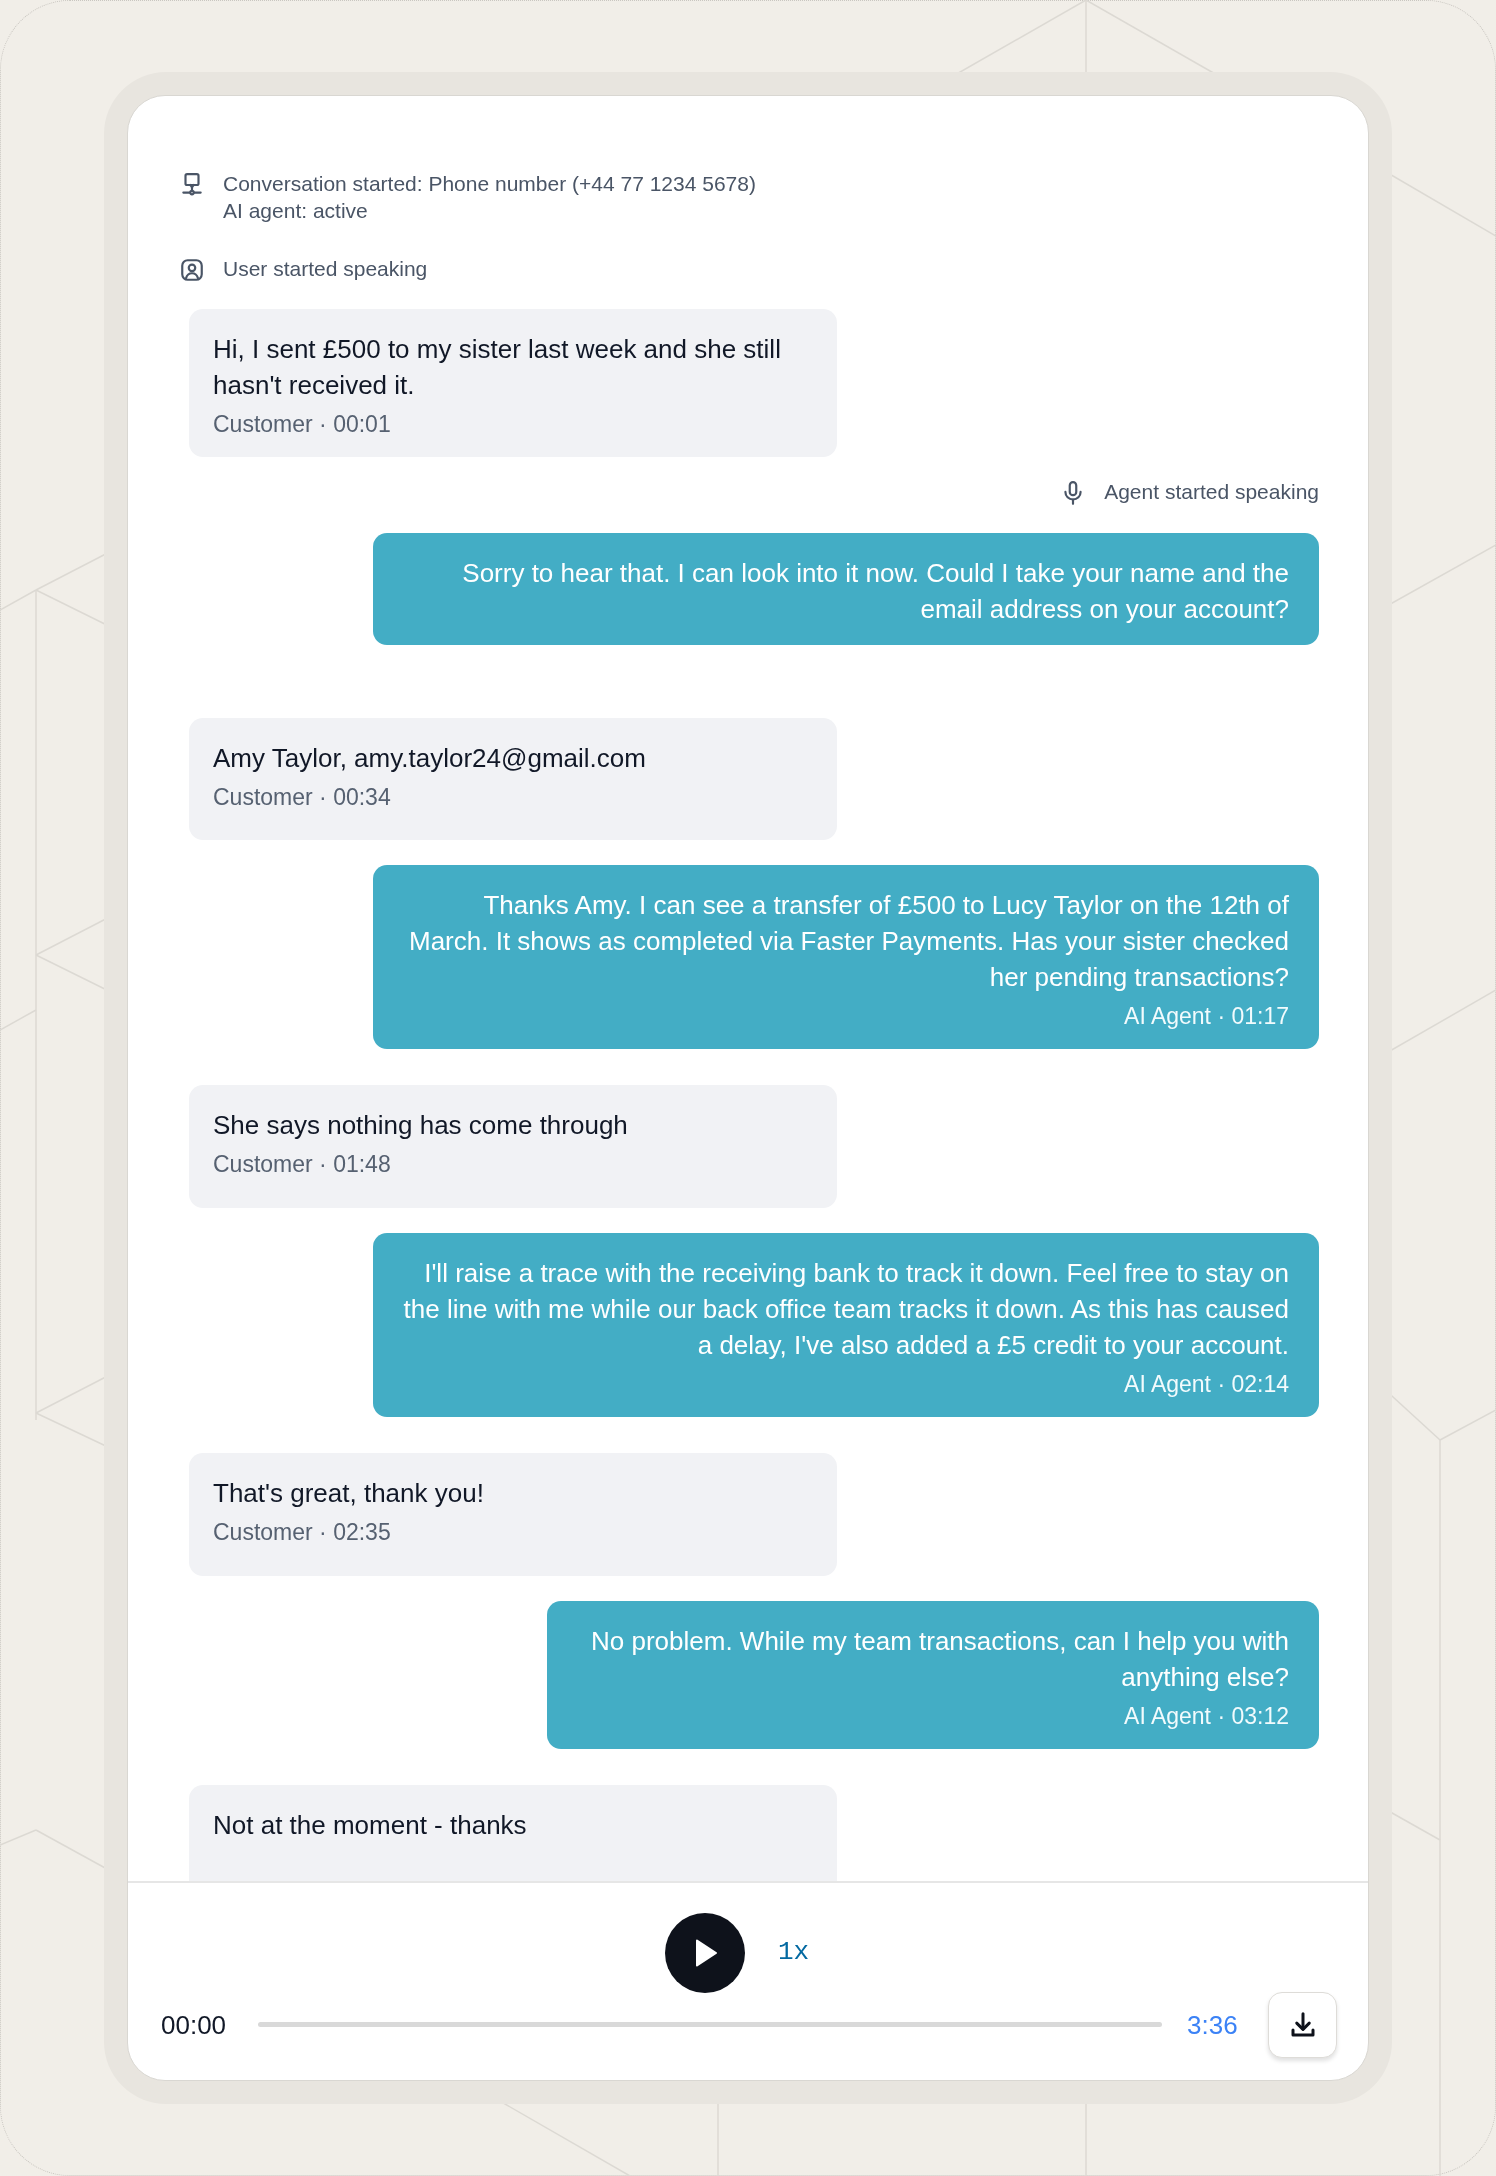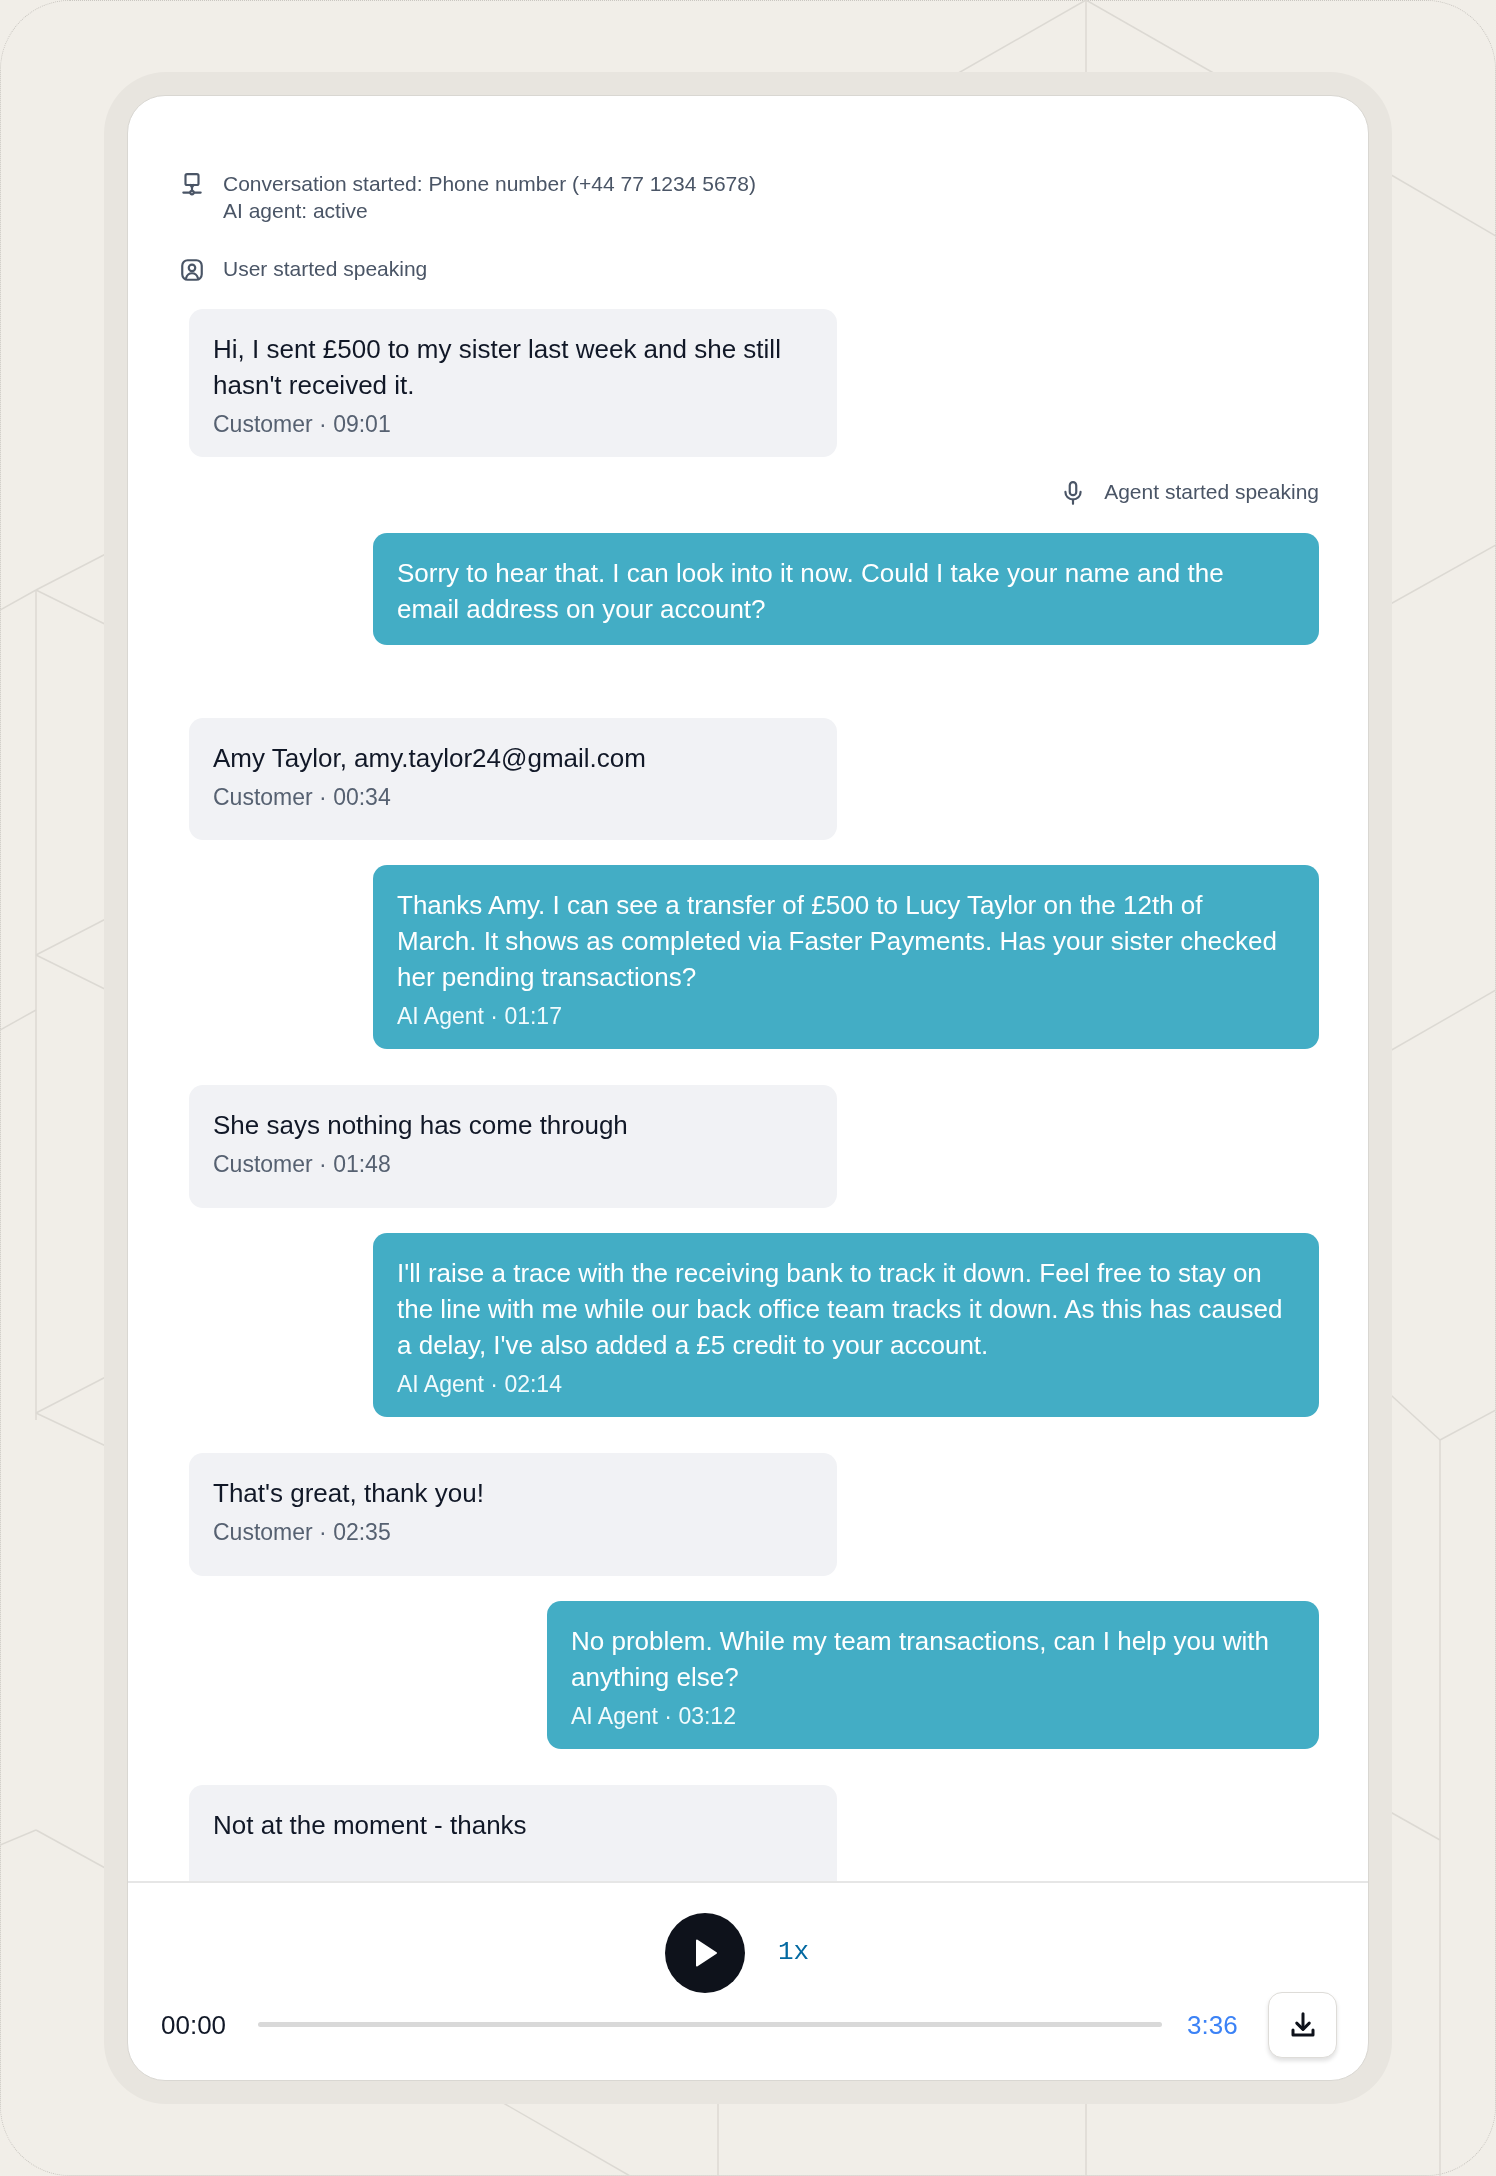--- a/index.html
+++ b/index.html
@@ -30,21 +30,21 @@
     position: absolute; display: flex; align-items: flex-start;
     color: #4a5566; font-size: 21px; line-height: 27px;
   }
   .event .ico { width: 30px; height: 30px; margin-right: 16px; display: flex; align-items: center; justify-content: center; }
   .event .ico svg { width: 26px; height: 26px; }
   .bubble {
     position: absolute; border-radius: 14px; padding: 22px 30px 18px 24px;
     font-size: 26px; line-height: 36px; margin-left: 12px;
   }
   .bubble.customer { background: #f1f2f5; color: #111827; left: 49px; width: 648px; }
-  .bubble.agent { background: #43adc5; color: #ffffff; right: 49px; }
+  .bubble.agent { background: #43adc5; color: #ffffff; right: 49px; text-align: right; }
   .bubble .meta { font-size: 23px; line-height: 30px; margin-top: 6px; }
   .bubble.customer .meta { color: #566171; }
   .bubble.agent .meta { color: #f2fbfd; }
   .divider { position: absolute; left: 0; top: 1785px; width: 100%; height: 2px; background: #e6e6e6; }
   .player { position: absolute; left: 0; top: 1787px; width: 100%; height: 199px; }
   .play-btn {
     position: absolute; left: 537px; top: 30px; width: 80px; height: 80px;
     border-radius: 50%; background: #0e121b; display: flex; align-items: center; justify-content: center;
   }
   .speed { position: absolute; left: 650px; top: 54px; font-size: 26px; color: #0369a1; font-family: Liberation Mono, monospace; }
@@ -122,21 +122,21 @@
           <rect x="3" y="3" width="18" height="18" rx="5"></rect>
           <circle cx="12" cy="10" r="3"></circle>
           <path d="M6.5 19.5 C7.5 16 10 15 12 15 C14 15 16.5 16 17.5 19.5"></path>
         </svg>
       </span>
       <div>User started speaking</div>
     </div>
 
     <div class="bubble customer" style="top:213px;">
       <div style="width:580px;">Hi, I sent £500 to my sister last week and she still hasn't received it.</div>
-      <div class="meta">Customer · 09:01</div>
+      <div class="meta">Customer · 00:01</div>
     </div>
 
     <div class="event" style="right:49px; top:382px;">
       <span class="ico">
         <svg viewBox="0 0 24 24" fill="none" stroke="#4a5566" stroke-width="2" stroke-linecap="round" stroke-linejoin="round">
           <rect x="9" y="2" width="6" height="12" rx="3"></rect>
           <path d="M5 11 C5 15 8 18 12 18 C16 18 19 15 19 11"></path>
           <line x1="12" y1="18" x2="12" y2="22"></line>
         </svg>
       </span>

